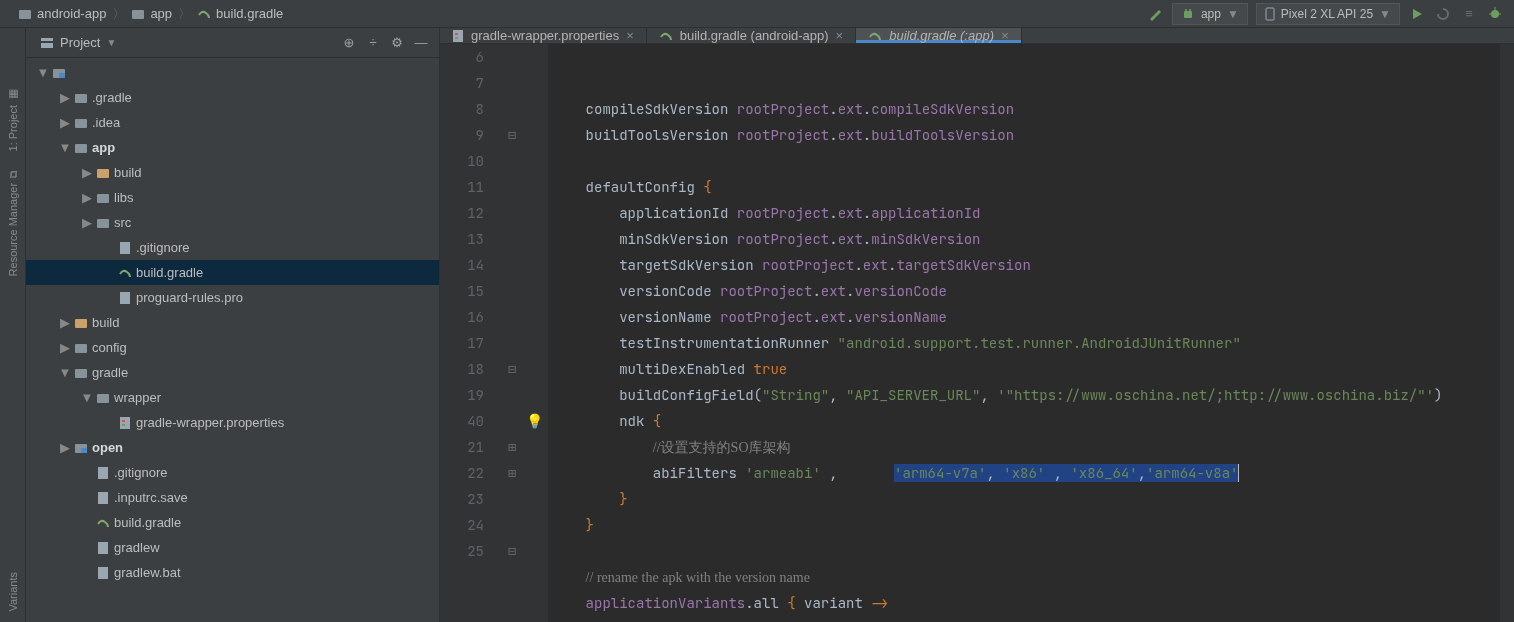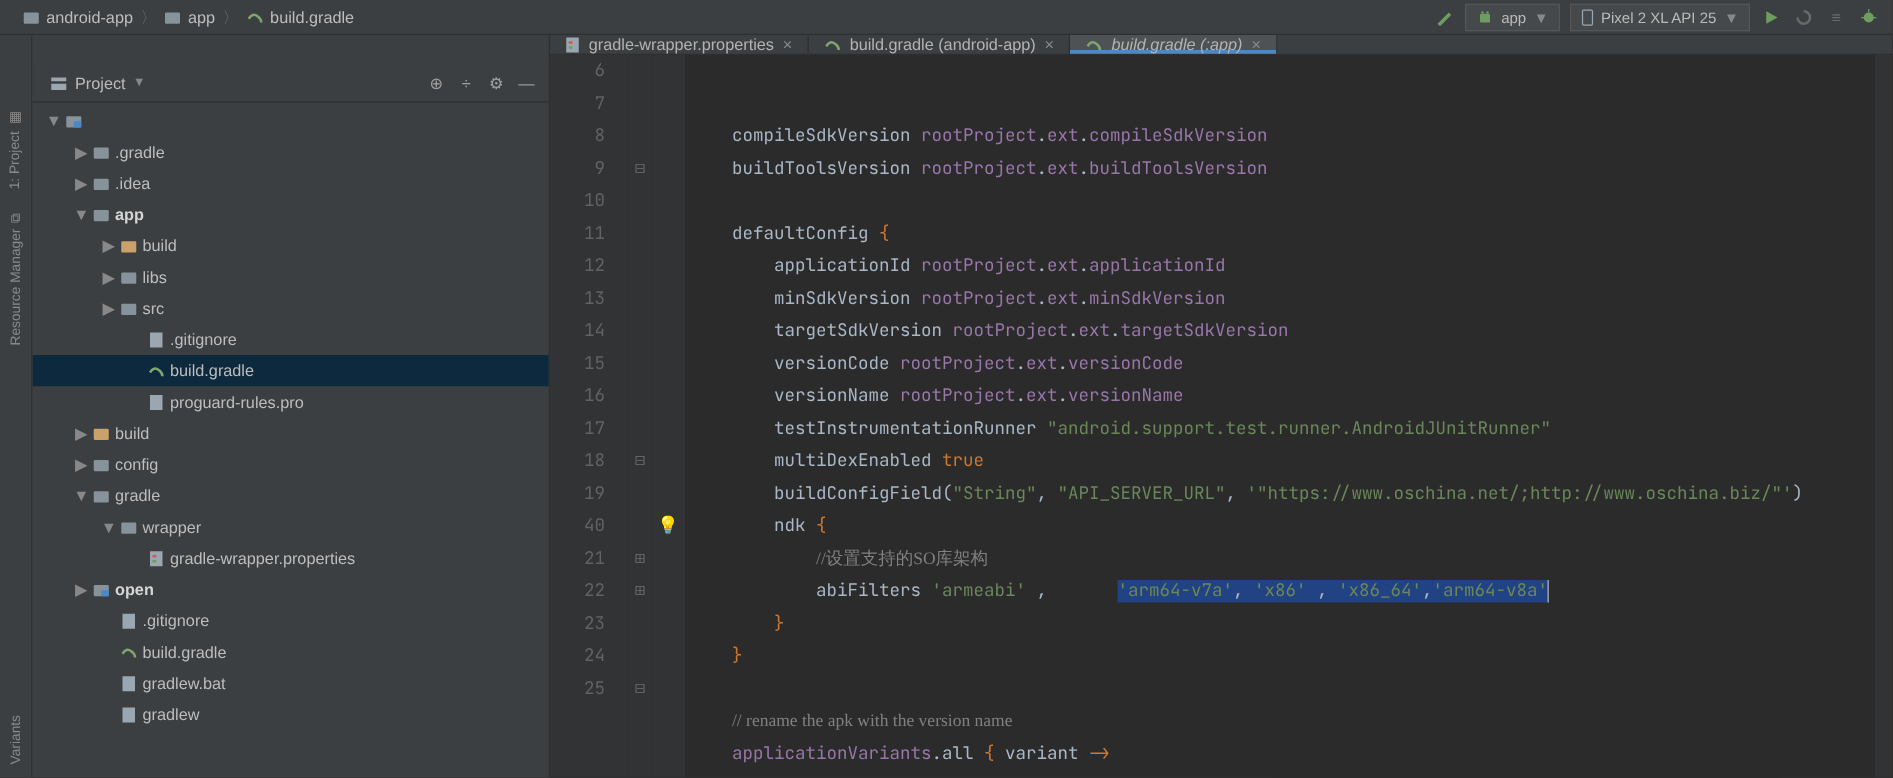--- a/index.html
+++ b/index.html
@@ -11,21 +11,21 @@
   .crumb-sep { color:#6a6a6a; }
   .tb-right { margin-left:auto; display:flex; align-items:center; gap:8px; padding-right:10px; }
   .combo { height:22px; background:#45494b; border:1px solid #555; color:#bbb; display:flex; align-items:center; gap:6px; padding:0 8px; font-size:12px; }
   .tb-icon { width:18px; height:18px; display:flex; align-items:center; justify-content:center; color:#6e9e5f; }
   .tb-icon.dim { color:#6a6a6a; }
   
   .main { display:flex; height:594px; }
   .left-rail { width:26px; background:#3c3f41; border-right:1px solid #2d2f30; display:flex; flex-direction:column; align-items:center; gap:20px; padding-top:60px; color:#8a8a8a; }
   .left-rail .vtab { writing-mode:vertical-rl; transform:rotate(180deg); font-size:11px; display:flex; align-items:center; gap:4px; }
   .proj-panel { width:414px; background:#3c3f41; border-right:1px solid #2d2f30; display:flex; flex-direction:column; }
-  .proj-panel-hdr { height:30px; background:#3c3f41; border-bottom:1px solid #2d2f30; display:flex; align-items:center; padding:0 10px 0 14px; gap:8px;margin-top:24px; }
+  .proj-panel-hdr { height:30px; background:#3c3f41; border-bottom:1px solid #2d2f30; display:flex; align-items:center; padding:0 10px 0 14px; gap:8px; }
   .proj-panel-hdr .title { display:flex; align-items:center; gap:6px; }
   .proj-panel-hdr .spacer { flex:1; }
   .hdr-icon { width:16px; height:16px; display:flex; align-items:center; justify-content:center; color:#a0a0a0; }
   .tree { flex:1; overflow:hidden; padding-top:2px; }
   .tree-row { height:25px; display:flex; align-items:center; color:#bdbdbd; white-space:nowrap; }
   .tree-row.selected { background:#0d293e; }
   .tree-row .arrow { width:14px; text-align:center; color:#888; }
   .tree-row .ico { width:18px; display:flex; justify-content:center; }
   .tree-row .label { padding-left:2px; }
   .tree-row .label b { color:#d6d6d6; font-weight:600; }
@@ -316,43 +316,52 @@
           <span class="ico">
             <svg width="12" height="14">
               <rect x="1" y="1" width="10" height="12" fill="#9aa7b0"></rect>
             </svg>
           </span>
           <span class="label">.gitignore</span>
         </div>
         <div class="tree-row" style="padding-left: 54px;">
           <span class="arrow"></span>
           <span class="ico">
+            <svg width="12" height="14">
+              <rect x="1" y="1" width="10" height="12" fill="#9aa7b0"></rect>
+            </svg>
+          </span>
+          <span class="label">.inputrc.save</span>
+        </div>
+        <div class="tree-row" style="padding-left: 54px;">
+          <span class="arrow"></span>
+          <span class="ico">
             <svg width="14" height="14" viewBox="0 0 14 14">
               <path d="M2 8 Q5 3 9 6 Q12 8 12 11" fill="none" stroke="#7fa66f" stroke-width="2"></path>
             </svg>
           </span>
           <span class="label">build.gradle</span>
         </div>
         <div class="tree-row" style="padding-left: 54px;">
           <span class="arrow"></span>
           <span class="ico">
             <svg width="12" height="14">
               <rect x="1" y="1" width="10" height="12" fill="#9aa7b0"></rect>
             </svg>
           </span>
+          <span class="label">gradlew</span>
+        </div>
+        <div class="tree-row" style="padding-left: 54px;">
+          <span class="arrow"></span>
+          <span class="ico">
+            <svg width="12" height="14">
+              <rect x="1" y="1" width="10" height="12" fill="#9aa7b0"></rect>
+            </svg>
+          </span>
           <span class="label">gradlew.bat</span>
-        </div>
-        <div class="tree-row" style="padding-left: 54px;">
-          <span class="arrow"></span>
-          <span class="ico">
-            <svg width="12" height="14">
-              <rect x="1" y="1" width="10" height="12" fill="#9aa7b0"></rect>
-            </svg>
-          </span>
-          <span class="label">gradlew</span>
         </div>
       </div>
   </div>
 
   <div class="editor-area">
     <div class="tabbar" id="tabbar">
         <div class="tab">
           <span>
             <svg width="12" height="14">
               <rect x="1" y="1" width="10" height="12" fill="#9aa7b0"></rect>

